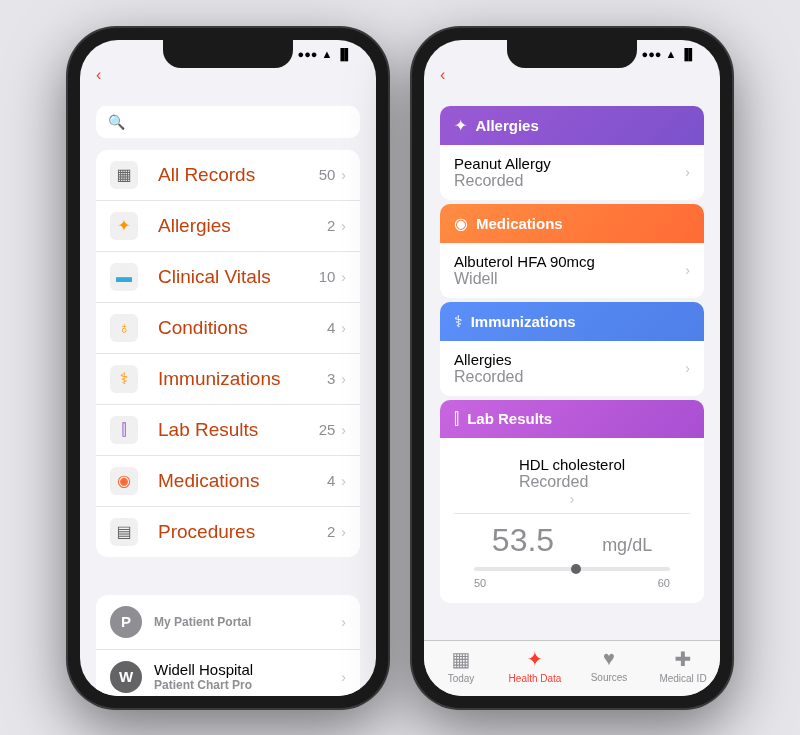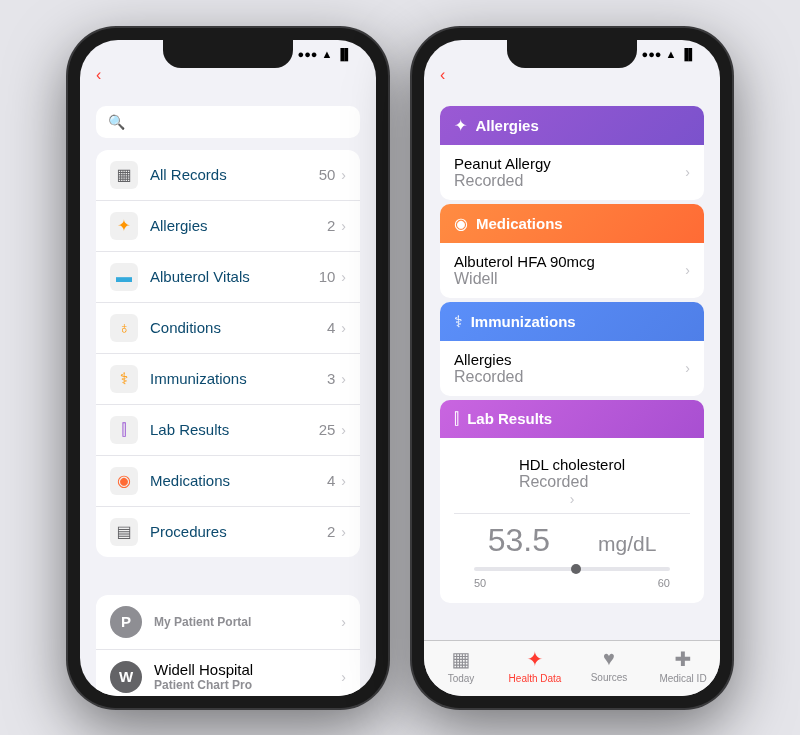--- a/index.html
+++ b/index.html
@@ -139,22 +139,23 @@
       display: flex;
       align-items: center;
       justify-content: center;
       font-size: 16px;
       margin-right: 12px;
       flex-shrink: 0;
     }
 
     .list-label {
       flex: 1;
-      font-size: 15px;
-      color: #0c4a6e;
+      font-size: 19px;
+      color: #c2410c;
+      margin-left: 8px;
     }
 
     .list-count {
       font-size: 15px;
       color: #8e8e93;
       margin-right: 6px;
     }
 
     .list-chevron {
       color: #c7c7cc;
@@ -287,21 +288,21 @@
       text-align: center;
       padding: 8px 0 4px;
     }
 
     .lab-big-value {
       font-size: 32px;
       font-weight: 300;
       color: #8e8e93;
     }
 
-    .lab-big-value span { font-size: 21px; margin-left: 48px; }
+    .lab-big-value span { font-size: 18px; margin-left: 48px; }
 
     .lab-range-bar {
       position: relative;
       height: 4px;
       background: #e5e5ea;
       border-radius: 2px;
       margin: 4px 20px;
     }
 
     .lab-range-dot {
@@ -377,21 +378,21 @@
       <span style="color:#ff9500">✦</span>
     </div>
     <span class="list-label">Allergies</span>
     <span class="list-count">2</span>
     <span class="list-chevron">›</span>
   </div>
             <div class="list-item">
     <div class="list-icon" style="background:rgba(0,0,0,0.06)">
       <span style="color:#34aadc">▬</span>
     </div>
-    <span class="list-label">Albuterol Vitals</span>
+    <span class="list-label">Clinical Vitals</span>
     <span class="list-count">10</span>
     <span class="list-chevron">›</span>
   </div>
             <div class="list-item">
     <div class="list-icon" style="background:rgba(0,0,0,0.06)">
       <span style="color:#ff9500">♁</span>
     </div>
     <span class="list-label">Conditions</span>
     <span class="list-count">4</span>
     <span class="list-chevron">›</span>

